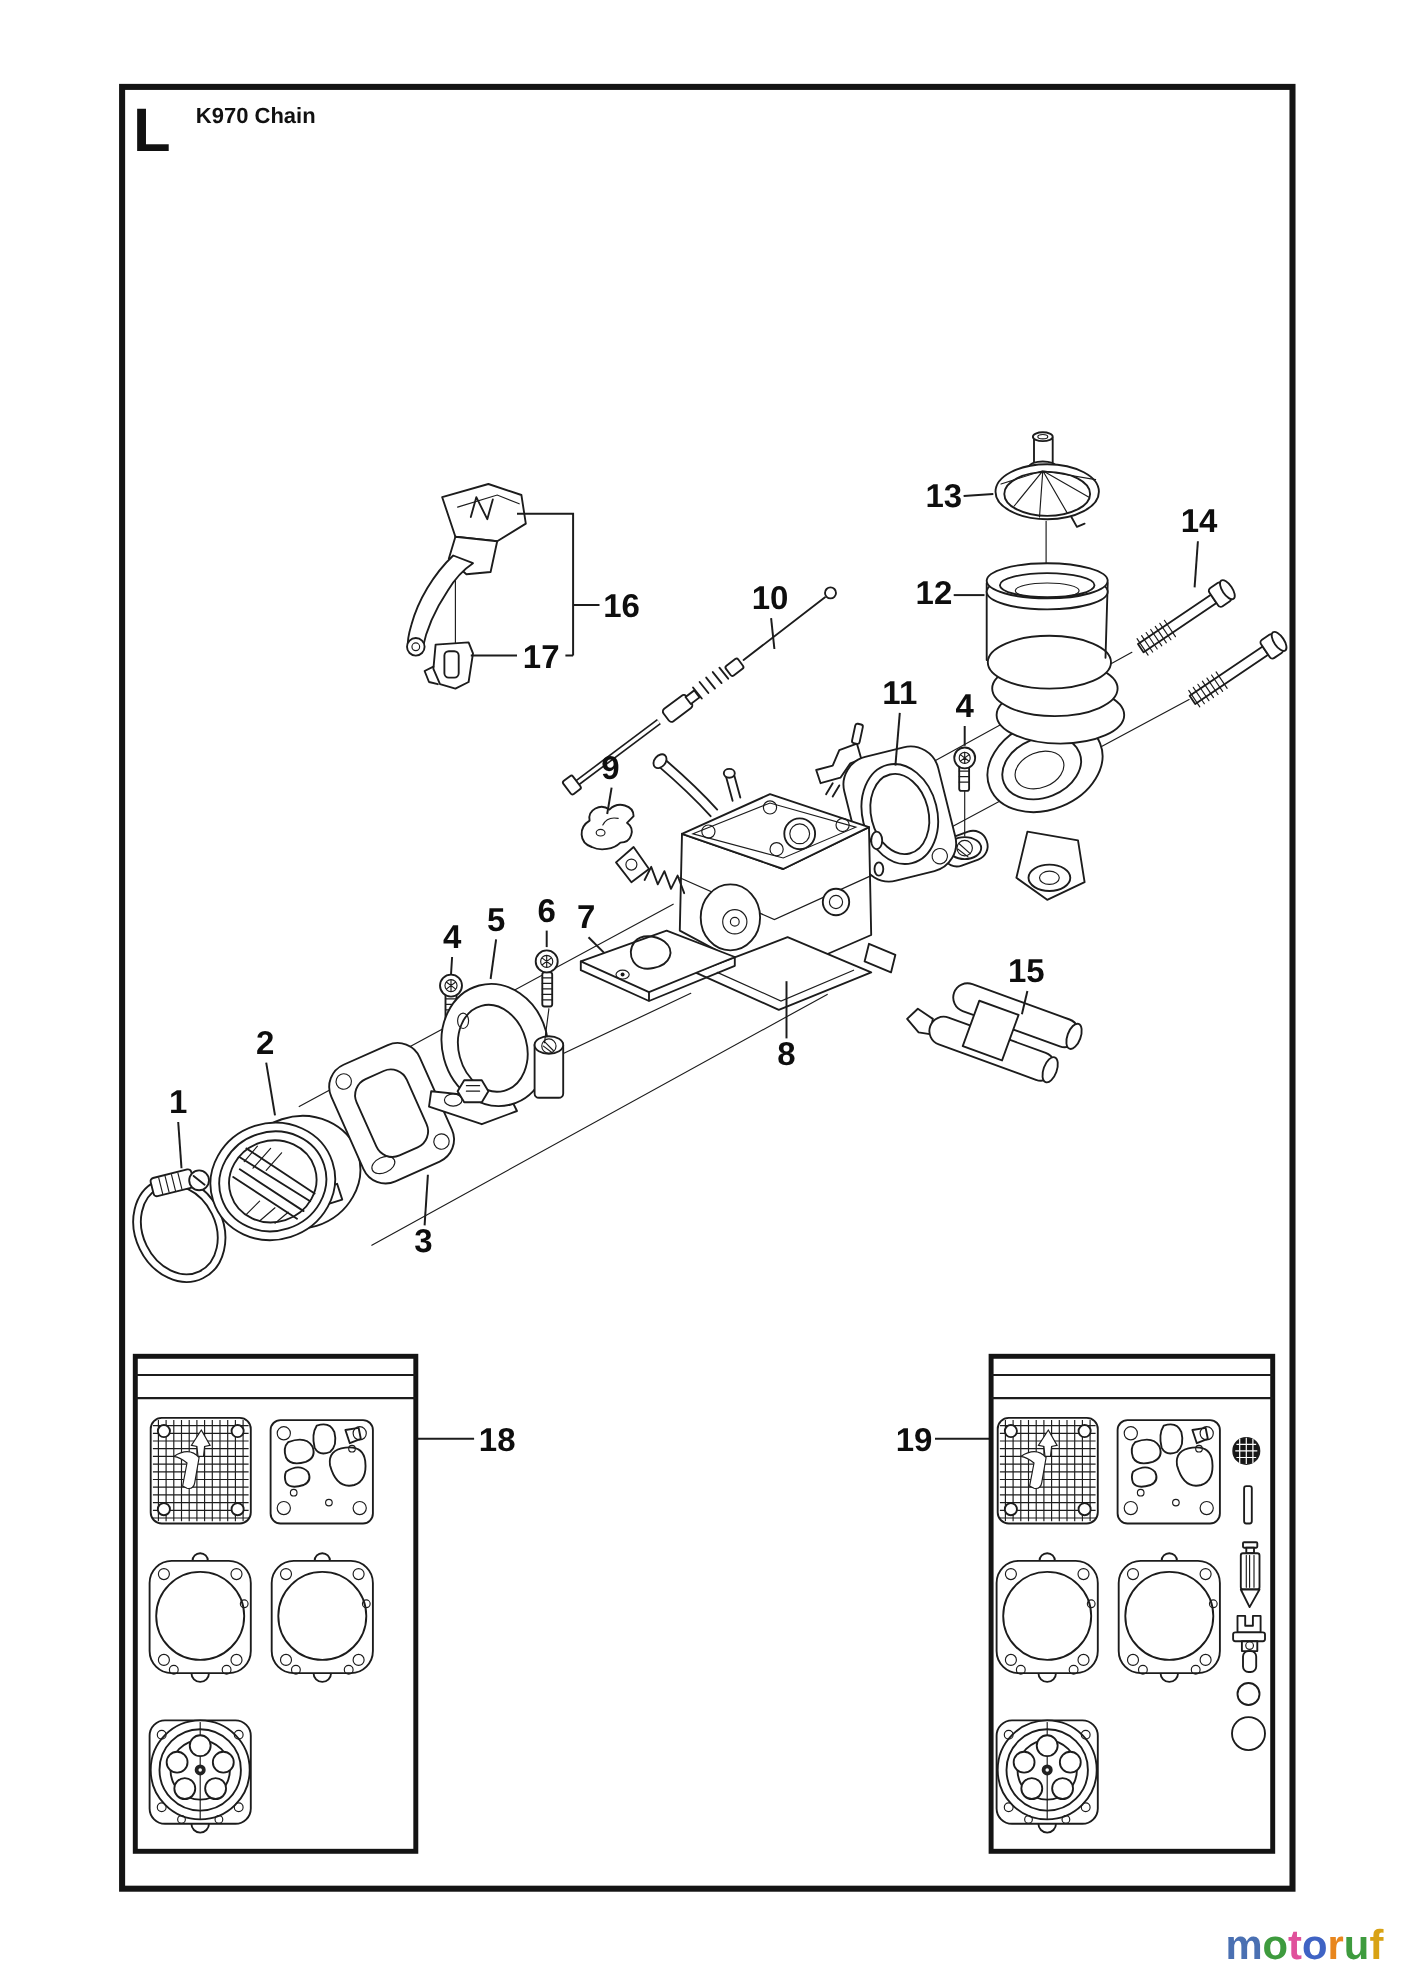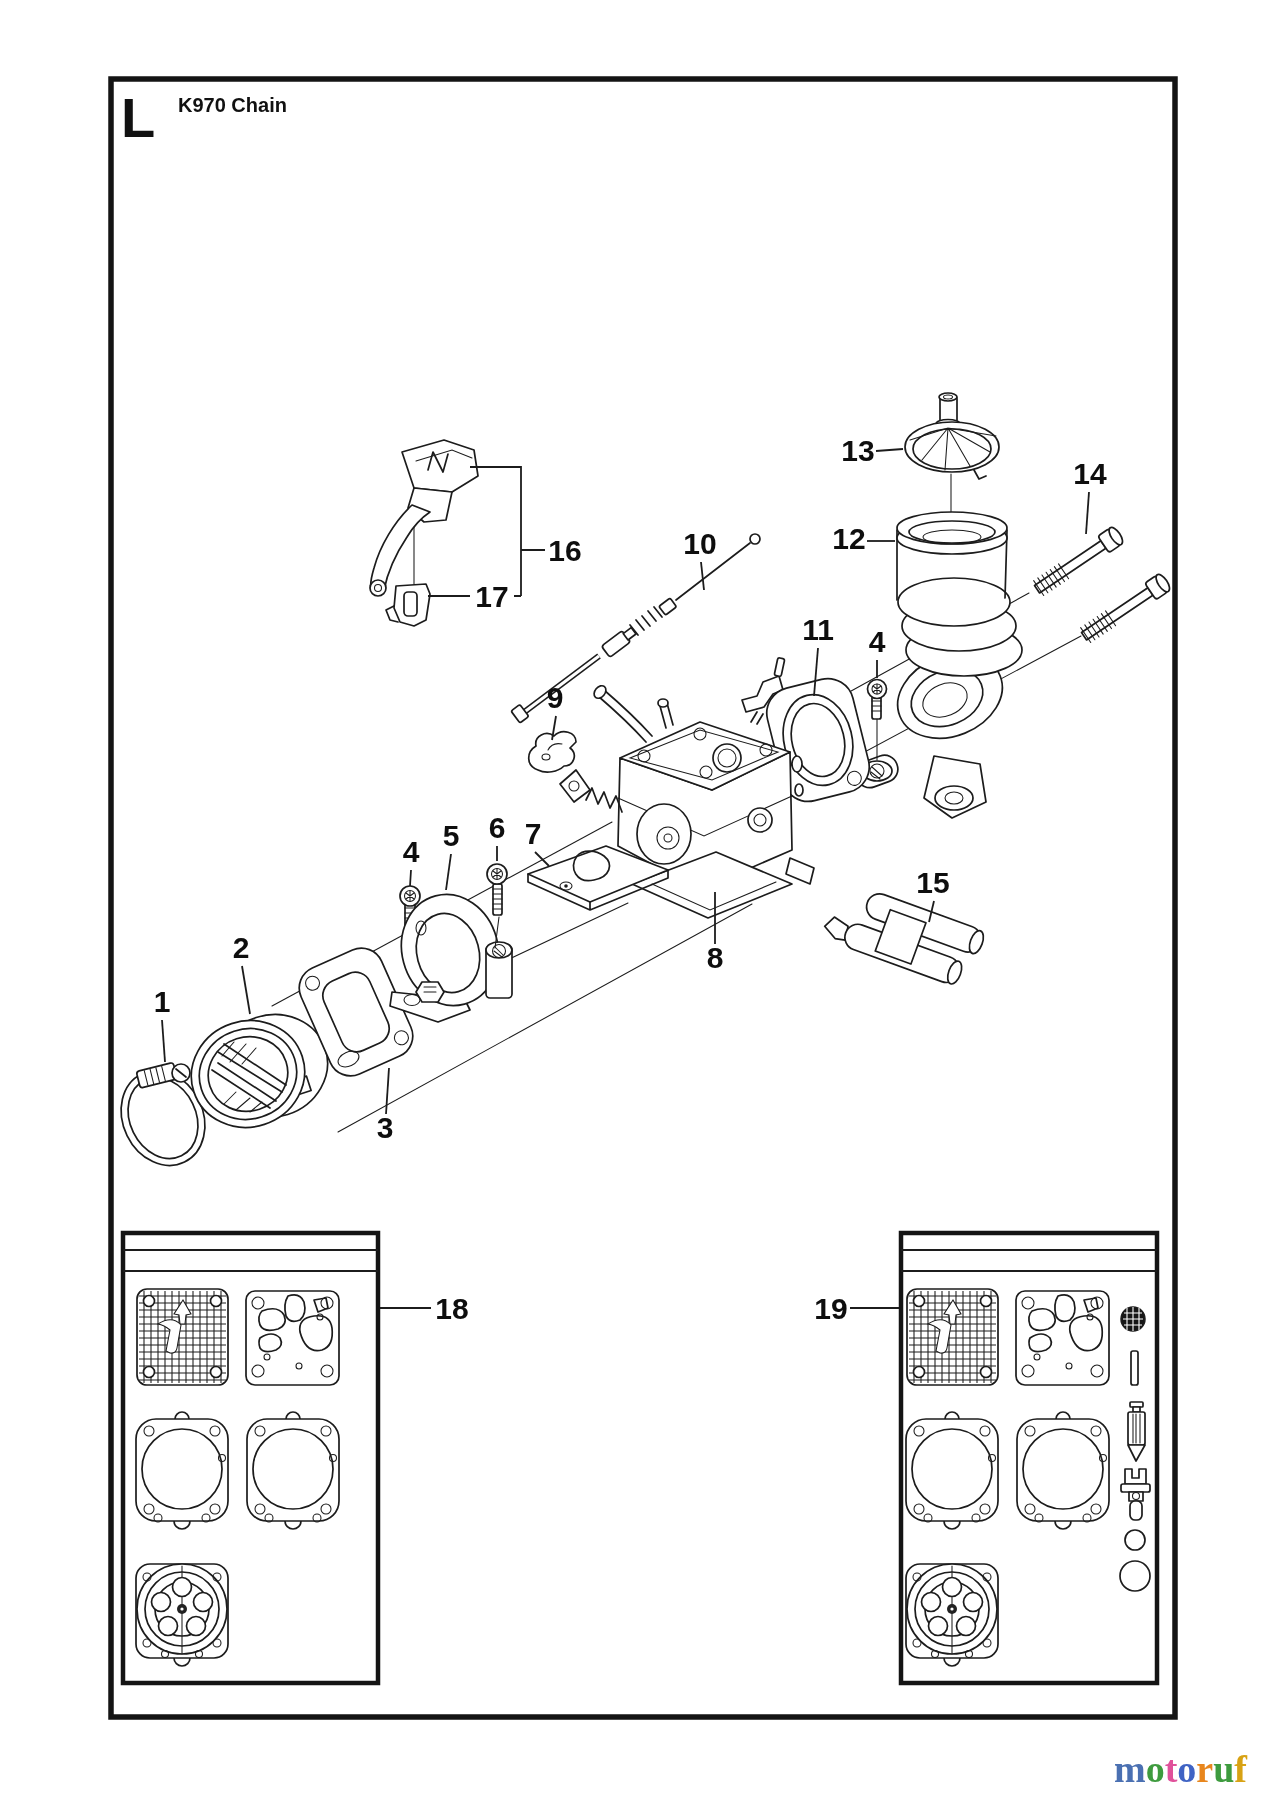--- a/index.html
+++ b/index.html
@@ -13,21 +13,21 @@
   .ld{fill:none;stroke:#1c1c1c;stroke-width:1.8;}
   .num{font-family:"Liberation Sans",sans-serif;font-weight:700;font-size:30px;
        fill:#0e0e0e;text-anchor:middle;}
   .ttl-letter{font-family:"Liberation Sans",sans-serif;font-weight:700;font-size:56px;fill:#111;}
   .ttl{font-family:"Liberation Sans",sans-serif;font-weight:700;font-size:20px;fill:#111;}
   .boxr{fill:none;stroke:#141414;stroke-width:4.5;}
   .seal{fill:none;stroke:#1c1c1c;stroke-width:2;}
   .grid{fill:none;stroke:#1c1c1c;stroke-width:1.05;}
   .wgrid{fill:none;stroke:#ffffff;stroke-width:1.1;}
   .watermark{position:absolute;left:1114px;top:1750px;
-             font-family:Liberation Serif, serif;font-weight:700;font-size:38px;line-height:1;}
+             font-family:Liberation Sans, sans-serif;font-weight:700;font-size:38px;line-height:1;}
 </style>
 </head>
 <body>
 
 <svg width="1285" height="1800" viewBox="0 0 1285 1800">
 
   <rect x="0" y="0" width="1285" height="1800" fill="#ffffff"></rect>
 
   <g>
     <path class="t" d="M272,1006 L612,822"></path>

